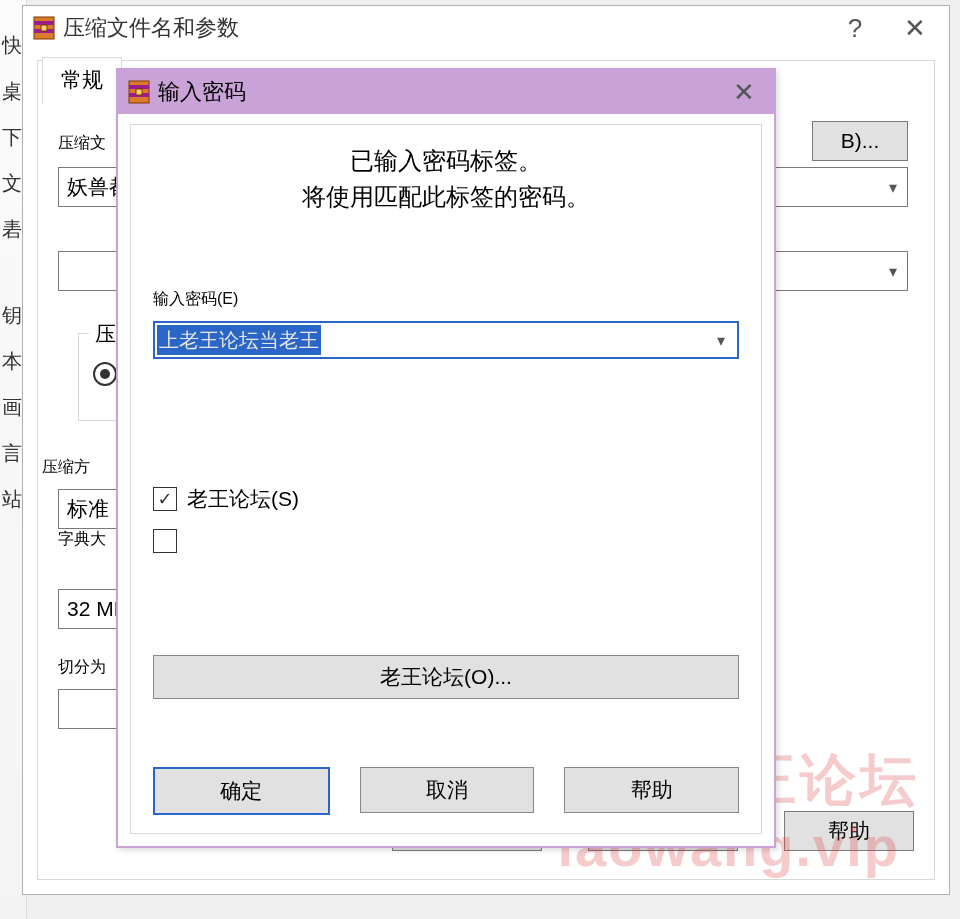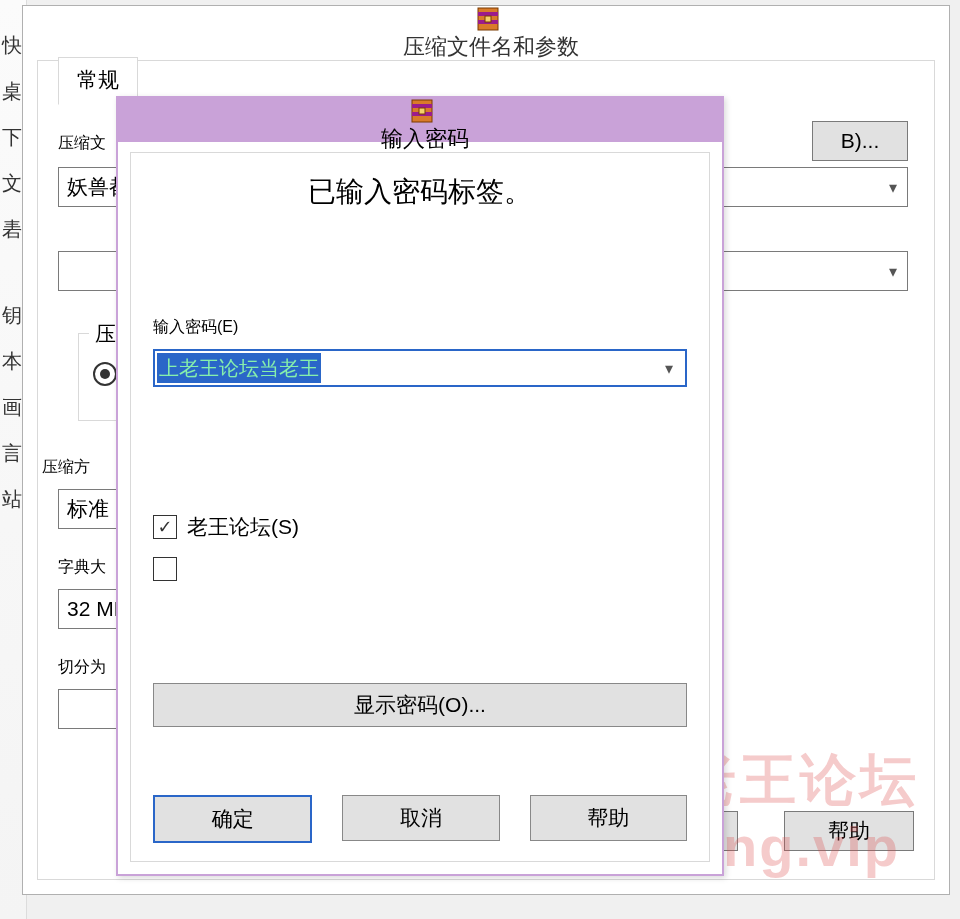--- a/index.html
+++ b/index.html
@@ -19,21 +19,20 @@
     border: 1px solid #b0b0b0;
     box-sizing: border-box;
   }
   .titlebar {
     display: flex;
     align-items: center;
     height: 44px;
     padding: 0 4px 0 8px;
     background: #fff;
     color: #333;
-    flex-direction: column;
   }
   .titlebar .title {
     flex: 1;
     padding-left: 6px;
     font-size: 22px;
   }
   .titlebar .tbtn {
     width: 60px;
     height: 44px;
     display: flex;
@@ -63,21 +62,21 @@
     border: 1px solid #d9d9d9;
     background: #fff;
   }
   .tab-area { position: absolute; top: -4px; left: 0; right: 0; }
   .tab {
     display: inline-block;
     padding: 8px 18px 10px 18px;
     border: 1px solid #d9d9d9;
     border-bottom: 1px solid #fff;
     background: #fff;
-    margin-left: 20px;
+    margin-left: 4px;
     font-size: 21px;
   }
   .plabel { position: absolute; font-size: 16px; }
   .combo, .edit {
     position: absolute;
     height: 40px;
     border: 1px solid #7a7a7a;
     background: #fff;
     box-sizing: border-box;
     display: flex;
@@ -132,59 +131,58 @@
     display: flex;
     align-items: center;
     justify-content: center;
     font-size: 21px;
     box-sizing: border-box;
   }
   
   #modal {
     left: 116px;
     top: 68px;
-    width: 608px;
+    width: 660px;
     height: 780px;
     border: 2px solid #c9a2d8;
     box-shadow: 2px 2px 6px rgba(0,0,0,0.15);
-    margin-top: 28px;
   }
   #modal .titlebar {
     background: #c9a2d8;
     color: #000;
   }
   #modal-body {
     position: absolute;
     left: 12px;
     right: 12px;
     top: 54px;
     bottom: 12px;
     border: 1px solid #d9d9d9;
     background: #fff;
   }
   .mtext {
     text-align: center;
-    font-size: 28px;
+    font-size: 24px;
     margin-top: 18px;
     line-height: 1.5;
   }
   .pw-combo {
     position: absolute;
     left: 22px;
     right: 22px;
     top: 196px;
     height: 38px;
     border: 2px solid #2a66c8;
     box-sizing: border-box;
   }
   .pw-combo .sel {
     position: absolute;
     left: 2px; top: 2px; bottom: 2px;
     background: #2a66c8;
-    color: #86efac;
+    color: #e5e5e5;
     display: flex;
     align-items: center;
     padding: 0 2px;
     font-size: 20px;
   }
   .pw-combo .chev {
     position: absolute;
     right: 12px;
     top: 50%;
     transform: translateY(-50%);
@@ -321,21 +319,21 @@
           </span>
         <span>RA</span>
       </div>
     </div>
 
     <div class="plabel" style="left:4px; top:396px;">压缩方</div>
     <div class="combo" style="left:20px; top:428px; width:260px;">
       <span>标准</span>
     </div>
 
-    <div class="plabel" style="left:20px; top:496px;">字典大</div>
+    <div class="plabel" style="left:20px; top:468px;">字典大</div>
     <div class="combo" style="left:20px; top:528px; width:260px;">
       <span>32 MB</span>
     </div>
 
     <div class="plabel" style="left:20px; top:596px;">切分为</div>
     <div class="edit" style="left:20px; top:628px; width:260px;">
       <span></span>
     </div>
 
     <div class="btn" style="left:354px; top:750px; width:150px;">确定</div>
@@ -357,38 +355,39 @@
           <rect x="10" y="10" width="6" height="6" fill="#f4d16a" stroke="#7a3b00"></rect>
         </svg>
     </span>
     <span class="title">输入密码</span>
     <span class="tbtn" style="width:52px;">✕</span>
   </div>
 
   <div id="modal-body">
     <div class="mtext">
       <div>已输入密码标签。</div>
+      <div>将使用匹配此标签的密码。</div>
     </div>
 
     <div class="plabel" style="left:22px; top:164px;">输入密码(E)</div>
 
     <div class="pw-combo">
       <span class="sel">上老王论坛当老王</span>
       <span class="chev">▾</span>
     </div>
 
     <div class="checkbox" style="left:22px; top:360px;">
       <span class="box">✓</span>
       <span>老王论坛(S)</span>
     </div>
     <div class="checkbox" style="left:22px; top:404px;">
       <span class="box"></span>
     </div>
 
-    <div class="widebtn" style="top:530px;">显示密码(O)...</div>
+    <div class="widebtn" style="top:530px;">老王论坛(O)...</div>
 
     <div class="modal-btn-row">
       <div class="mbtn primary">确定</div>
       <div class="mbtn">取消</div>
       <div class="mbtn">帮助</div>
     </div>
   </div>
 </div>
 
 </body></html>

